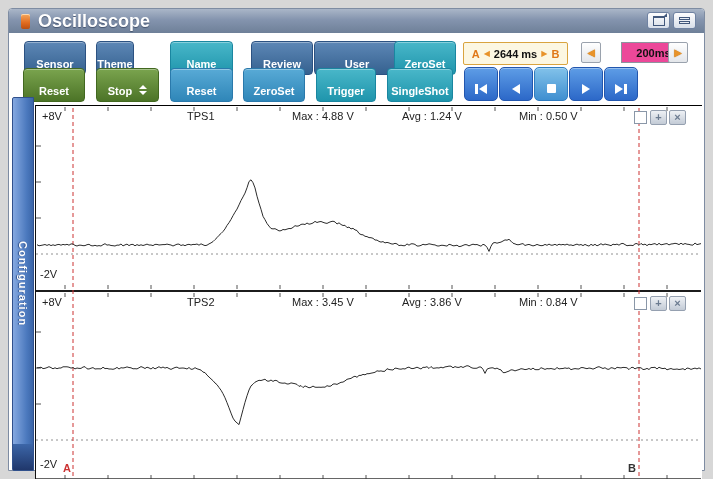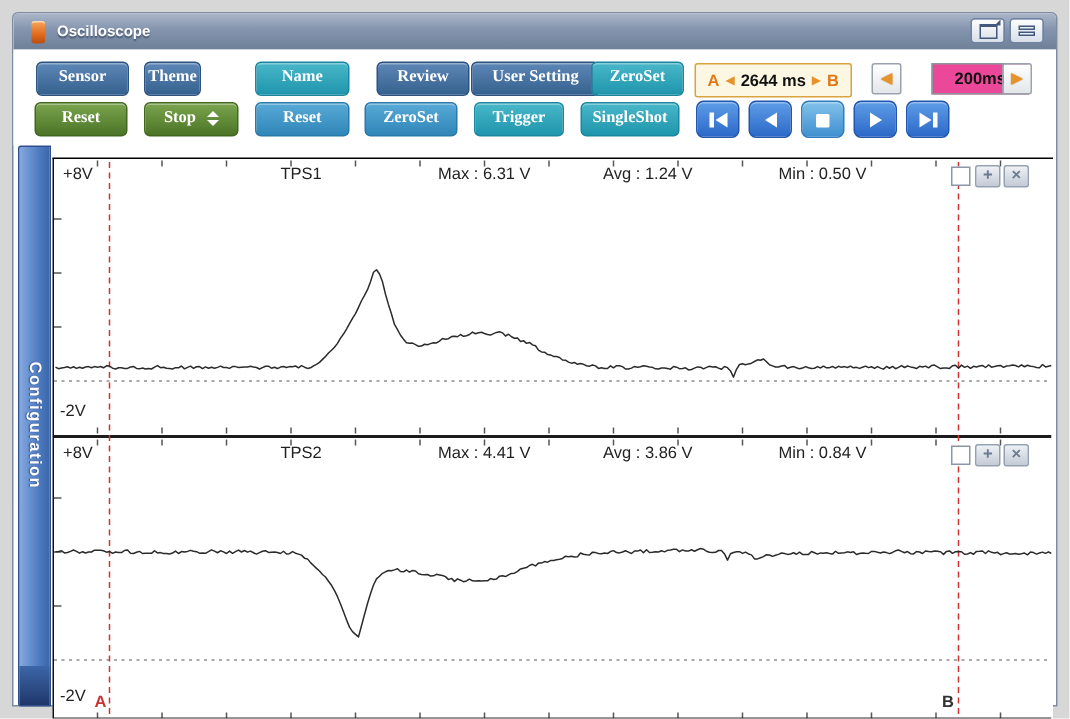--- a/index.html
+++ b/index.html
@@ -6,33 +6,33 @@
   body{width:713px;height:479px;background:#d7d7d7;font-family:"Liberation Sans",sans-serif;overflow:hidden;}
   .stage{position:relative;width:713px;height:479px;}
   .window{position:absolute;left:8px;top:8px;width:697px;height:463px;background:#fff;
           border:1px solid #7e8ca2;border-radius:4px 4px 0 0;box-sizing:border-box;}
   
   .titlebar{position:absolute;left:0;top:0;width:100%;height:24px;
             background:linear-gradient(#aab6c8,#8494ae 45%,#6e8098);
             border-bottom:1px solid #5f7190;border-radius:3px 3px 0 0;display:flex;align-items:center;}
   .app-icon{width:9px;height:15px;margin-left:12px;border-radius:2px;
             background:linear-gradient(#f6a85c,#e06a1e 60%,#b94f12);box-shadow:inset 0 1px 0 #ffd9ad;}
-  .win-title{color:#fff;font-size:10px;font-weight:bold;margin-left:8px;text-shadow:0 1px 1px #44536d;}
+  .win-title{color:#fff;font-size:18px;font-weight:bold;margin-left:8px;text-shadow:0 1px 1px #44536d;}
   .win-btns{position:absolute;right:8px;top:3px;display:flex;gap:3px;}
   .win-btn{width:23px;height:17px;border:1px solid #6f82a2;border-radius:3px;
            background:linear-gradient(#fdfdfe,#d8dfe9);display:flex;align-items:center;justify-content:center;padding:0;}
   .ico-restore{width:10px;height:7px;border:1px solid #42587c;border-top:2px solid #42587c;position:relative;}
   .ico-restore:after{content:"";position:absolute;right:-3px;top:-5px;border-left:4px solid transparent;border-bottom:4px solid #42587c;}
   .ico-bars{display:flex;flex-direction:column;gap:1px;}
   .ico-bars i{display:block;width:11px;height:3px;border:1px solid #42587c;box-sizing:border-box;background:#e8edf4;}
   
   .toolbar{position:absolute;left:0;top:24px;width:100%;height:64px;background:#fff;}
   .btn{position:absolute;height:23px;border-radius:4px;color:#fff;font-weight:bold;font-size:11px;
-       font-family:Liberation Serif, serif;display:flex;align-items:flex-end;justify-content:center;
-       border:1px solid;padding:6px;box-shadow:inset 0 1px 0 rgba(255,255,255,.35);}
+       font-family:Liberation Sans, sans-serif;display:flex;align-items:flex-start;justify-content:center;
+       border:1px solid;padding:16px;box-shadow:inset 0 1px 0 rgba(255,255,255,.35);}
   .c-navy{background:linear-gradient(#5d87b6,#35618f);border-color:#2c5282;}
   .c-teal{background:linear-gradient(#49b7c9,#1f95ac);border-color:#1a86a0;}
   .c-green{background:linear-gradient(#7aa44e,#4c7427);border-color:#426820;}
   .c-blue{background:linear-gradient(#58aad6,#2f86b8);border-color:#2a79ab;}
   .c-media{border-radius:5px;background:linear-gradient(#5e9de6,#2c68c8);border-color:#2256ae;display:flex;gap:1px;}
   .c-media-active{background:linear-gradient(#82c2ea,#3f8fd0);border-color:#2f7cc0;}
   .spin{display:flex;flex-direction:column;gap:2px;margin-left:7px;}
   .spin i{display:block;width:0;height:0;border-left:4px solid transparent;border-right:4px solid transparent;}
   .spin .up{border-bottom:4px solid #fff;}
   .spin .dn{border-top:4px solid #fff;}
@@ -260,31 +260,31 @@
           <rect x="0" y="184" width="665" height="2" fill="#1c1c1c"></rect>
           <line x1="0" y1="373" x2="665" y2="373" stroke="#333" stroke-width="1.5"></line>
           <line x1="37" y1="2" x2="37" y2="372" stroke="#cc3333" stroke-width="1" stroke-dasharray="4 3"></line>
           <line x1="603" y1="2" x2="603" y2="372" stroke="#cc3333" stroke-width="1" stroke-dasharray="4 3"></line>
           <polyline points="1,138.7 3,139.8 5,139.4 7,139.0 9,138.5 11,139.4 13,138.5 15,139.6 17,138.8 19,139.5 21,138.7 23,138.4 25,139.2 27,138.4 29,138.9 31,138.3 33,139.2 35,137.9 37,138.0 39,139.4 41,140.0 43,139.2 45,139.2 47,139.7 49,139.6 51,138.7 53,138.3 55,139.6 57,139.9 59,139.3 61,140.0 63,139.6 65,140.0 67,138.7 69,137.7 71,139.1 73,138.8 75,139.5 77,139.7 79,140.0 81,139.1 83,139.2 85,138.0 87,139.9 89,138.9 91,138.1 93,139.6 95,138.5 97,138.4 99,139.8 101,138.6 103,139.5 105,138.8 107,139.5 109,138.9 111,138.1 113,139.0 115,139.0 117,139.6 119,138.4 121,138.4 123,139.0 125,138.8 127,138.6 129,138.6 131,138.1 133,138.6 135,139.0 137,140.0 139,139.1 141,138.2 143,138.1 145,139.5 147,138.8 149,139.7 151,138.7 153,138.3 155,139.0 157,138.4 159,138.5 161,138.0 163,139.2 165,137.8 167,138.8 169,139.6 171,139.2 173,137.9 175,136.9 177,135.6 179,133.6 181,131.7 183,129.3 185,127.5 187,125.5 189,122.9 191,119.4 193,116.7 195,113.4 197,109.7 199,106.2 201,103.1 203,98.9 205,94.5 207,90.9 209,87.1 211,81.8 213,75.5 215,73.8 217,76.7 219,81.9 221,90.2 223,97.1 225,103.3 227,110.3 229,113.7 231,117.5 233,120.1 235,122.5 237,122.9 239,122.7 241,123.7 243,124.9 245,124.7 247,123.5 249,123.8 251,123.1 253,122.5 255,122.6 257,121.4 259,119.7 261,120.2 263,119.8 265,118.4 267,118.1 269,118.5 271,117.0 273,118.2 275,117.8 277,117.0 279,115.4 281,116.5 283,115.8 285,115.5 287,116.3 289,117.0 291,117.4 293,116.4 295,115.6 297,115.2 299,115.9 301,118.0 303,116.8 305,118.5 307,119.5 309,119.3 311,121.6 313,121.1 315,122.9 317,122.3 319,123.9 321,124.5 323,127.4 325,128.6 327,128.8 329,130.3 331,130.6 333,131.6 335,131.7 337,132.3 339,134.0 341,134.1 343,135.4 345,136.1 347,135.6 349,136.9 351,136.4 353,136.9 355,137.8 357,138.1 359,137.3 361,137.9 363,139.6 365,139.2 367,139.7 369,139.7 371,137.9 373,139.2 375,137.8 377,137.8 379,138.4 381,140.0 383,140.0 385,139.4 387,138.3 389,138.8 391,138.5 393,137.8 395,138.2 397,138.7 399,138.9 401,139.9 403,140.0 405,139.3 407,139.3 409,139.7 411,140.1 413,138.3 415,138.8 417,139.8 419,139.7 421,139.2 423,140.6 425,140.3 427,139.4 429,138.6 431,138.8 433,139.9 435,138.9 437,138.2 439,138.7 441,138.5 443,139.4 445,140.2 447,138.3 449,139.1 451,141.3 453,145.4 455,140.2 457,137.0 459,136.5 461,137.2 463,136.6 465,136.1 467,135.0 469,133.9 471,134.2 473,133.3 475,135.2 477,137.2 479,137.9 481,138.7 483,138.7 485,138.0 487,137.6 489,139.5 491,138.8 493,138.4 495,139.2 497,139.9 499,139.4 501,138.4 503,139.2 505,139.7 507,139.5 509,138.4 511,139.3 513,138.1 515,139.2 517,139.1 519,138.3 521,139.4 523,138.2 525,138.9 527,138.4 529,139.0 531,138.1 533,139.2 535,138.9 537,139.6 539,138.8 541,138.1 543,139.1 545,138.5 547,139.6 549,138.4 551,139.4 553,140.1 555,138.3 557,139.5 559,138.3 561,139.8 563,138.9 565,137.7 567,139.0 569,138.0 571,138.6 573,139.0 575,139.7 577,138.2 579,138.7 581,138.1 583,139.2 585,137.7 587,137.4 589,138.6 591,139.7 593,139.4 595,139.3 597,139.6 599,137.8 601,137.5 603,139.4 605,137.4 607,138.9 609,138.1 611,139.6 613,138.2 615,138.7 617,138.0 619,137.6 621,139.0 623,137.3 625,138.8 627,138.4 629,137.9 631,137.6 633,138.9 635,138.0 637,137.8 639,137.3 641,137.7 643,138.6 645,137.2 647,138.5 649,137.5 651,138.2 653,138.4 655,139.0 657,139.1 659,137.0 661,138.6 663,138.1 665,137.6" fill="none" stroke="#2b2b2b" stroke-width="1" stroke-linejoin="round"></polyline>
           <polyline points="1,261.8 3,261.7 5,261.2 7,262.6 9,262.3 11,261.6 13,260.7 15,261.6 17,262.8 19,261.8 21,262.7 23,262.0 25,262.0 27,260.8 29,260.8 31,260.8 33,261.2 35,262.1 37,261.6 39,262.9 41,262.0 43,262.4 45,262.4 47,261.0 49,260.7 51,262.8 53,263.0 55,262.2 57,261.6 59,263.0 61,262.8 63,262.8 65,262.9 67,261.2 69,262.6 71,262.4 73,263.0 75,263.0 77,263.3 79,262.7 81,261.4 83,263.0 85,261.7 87,262.0 89,261.6 91,260.9 93,261.5 95,261.8 97,262.8 99,262.7 101,262.9 103,261.8 105,260.6 107,261.4 109,262.5 111,261.2 113,261.9 115,263.0 117,261.4 119,262.9 121,261.8 123,260.7 125,262.0 127,261.0 129,262.1 131,261.4 133,262.5 135,263.4 137,262.4 139,261.5 141,261.1 143,262.3 145,262.1 147,262.0 149,262.3 151,263.0 153,261.5 155,263.3 157,263.1 159,261.7 161,262.8 163,263.4 165,264.1 167,266.1 169,266.6 171,269.1 173,271.0 175,272.9 177,274.7 179,277.0 181,278.7 183,281.5 185,284.2 187,287.7 189,291.8 191,296.7 193,301.8 195,307.1 197,312.1 199,315.1 201,316.9 203,318.6 205,311.2 207,303.7 209,296.3 211,289.8 213,284.0 215,279.9 217,278.2 219,276.2 221,275.2 223,274.3 225,274.5 227,273.9 229,273.2 231,275.0 233,275.2 235,274.0 237,275.4 239,274.3 241,274.7 243,276.5 245,277.0 247,277.2 249,277.0 251,278.0 253,277.9 255,276.9 257,277.3 259,277.7 261,278.4 263,280.4 265,279.6 267,281.6 269,279.9 271,280.8 273,281.8 275,281.3 277,280.1 279,281.2 281,281.3 283,281.2 285,281.3 287,281.1 289,281.2 291,279.7 293,280.3 295,280.0 297,278.1 299,277.9 301,278.4 303,277.3 305,276.3 307,276.1 309,274.9 311,273.3 313,272.8 315,272.4 317,271.0 319,270.2 321,271.3 323,269.4 325,269.4 327,268.4 329,268.8 331,267.7 333,267.7 335,267.2 337,266.8 339,266.3 341,264.8 343,265.2 345,264.9 347,265.4 349,265.2 351,262.7 353,263.5 355,263.8 357,264.0 359,262.1 361,262.4 363,263.0 365,263.2 367,262.7 369,263.0 371,261.7 373,261.1 375,262.4 377,262.6 379,262.0 381,261.2 383,262.1 385,263.0 387,261.3 389,261.4 391,260.7 393,262.5 395,260.5 397,262.3 399,262.1 401,261.8 403,262.0 405,261.2 407,261.9 409,260.9 411,260.6 413,260.1 415,260.2 417,261.8 419,260.6 421,261.3 423,261.4 425,260.5 427,261.5 429,260.5 431,259.7 433,260.1 435,261.5 437,262.2 439,262.3 441,262.2 443,261.0 445,261.0 447,263.3 449,267.4 451,263.2 453,262.3 455,261.9 457,261.8 459,262.9 461,262.1 463,263.3 465,263.9 467,266.6 469,266.6 471,265.8 473,265.1 475,263.8 477,264.0 479,264.9 481,264.2 483,263.6 485,262.7 487,263.0 489,263.6 491,263.3 493,262.5 495,263.5 497,262.1 499,263.6 501,263.7 503,263.6 505,261.7 507,262.5 509,263.4 511,262.6 513,262.8 515,262.5 517,263.0 519,263.4 521,261.5 523,262.9 525,262.6 527,262.5 529,261.9 531,262.4 533,261.9 535,263.7 537,263.0 539,262.6 541,262.9 543,263.0 545,261.6 547,261.6 549,262.2 551,262.7 553,262.0 555,262.4 557,263.1 559,262.3 561,261.2 563,260.7 565,261.6 567,262.5 569,261.7 571,263.1 573,263.3 575,261.7 577,262.0 579,263.0 581,261.3 583,261.7 585,261.9 587,261.4 589,261.5 591,261.8 593,263.6 595,261.6 597,261.3 599,262.9 601,261.8 603,261.7 605,261.8 607,263.5 609,263.3 611,262.4 613,263.5 615,261.6 617,261.5 619,261.3 621,263.0 623,261.2 625,262.2 627,262.6 629,262.2 631,263.8 633,263.1 635,262.5 637,263.3 639,263.3 641,263.0 643,263.5 645,263.2 647,262.7 649,263.9 651,262.0 653,262.4 655,263.4 657,262.7 659,262.1 661,262.9 663,261.9 665,263.0" fill="none" stroke="#2b2b2b" stroke-width="1" stroke-linejoin="round"></polyline>
         </svg>
 
       <span class="plbl" style="left:6px;top:4px">+8V</span>
       <span class="plbl" style="left:151px;top:4px">TPS1</span>
-      <span class="plbl" style="left:256px;top:4px">Max : 6.31 V</span>
+      <span class="plbl" style="left:256px;top:4px">Max : 4.88 V</span>
       <span class="plbl" style="left:366px;top:4px">Avg : 1.24 V</span>
       <span class="plbl" style="left:483px;top:4px">Min : 0.50 V</span>
       <button class="chk" style="left:598px;top:5px"></button>
       <button class="mini-btn" style="left:614px;top:4px">+</button>
       <button class="mini-btn" style="left:633px;top:4px">×</button>
       <span class="plbl" style="left:4px;top:162px">-2V</span>
 
       <span class="plbl" style="left:6px;top:190px">+8V</span>
       <span class="plbl" style="left:151px;top:190px">TPS2</span>
-      <span class="plbl" style="left:256px;top:190px">Max : 4.41 V</span>
+      <span class="plbl" style="left:256px;top:190px">Max : 3.45 V</span>
       <span class="plbl" style="left:366px;top:190px">Avg : 3.86 V</span>
       <span class="plbl" style="left:483px;top:190px">Min : 0.84 V</span>
       <button class="chk" style="left:598px;top:191px"></button>
       <button class="mini-btn" style="left:614px;top:190px">+</button>
       <button class="mini-btn" style="left:633px;top:190px">×</button>
       <span class="plbl" style="left:4px;top:352px">-2V</span>
 
       <span class="cursor-lbl" style="left:27px;top:356px;color:#cc3333">A</span>
       <span class="cursor-lbl" style="left:592px;top:356px;color:#333">B</span>
     </div>

